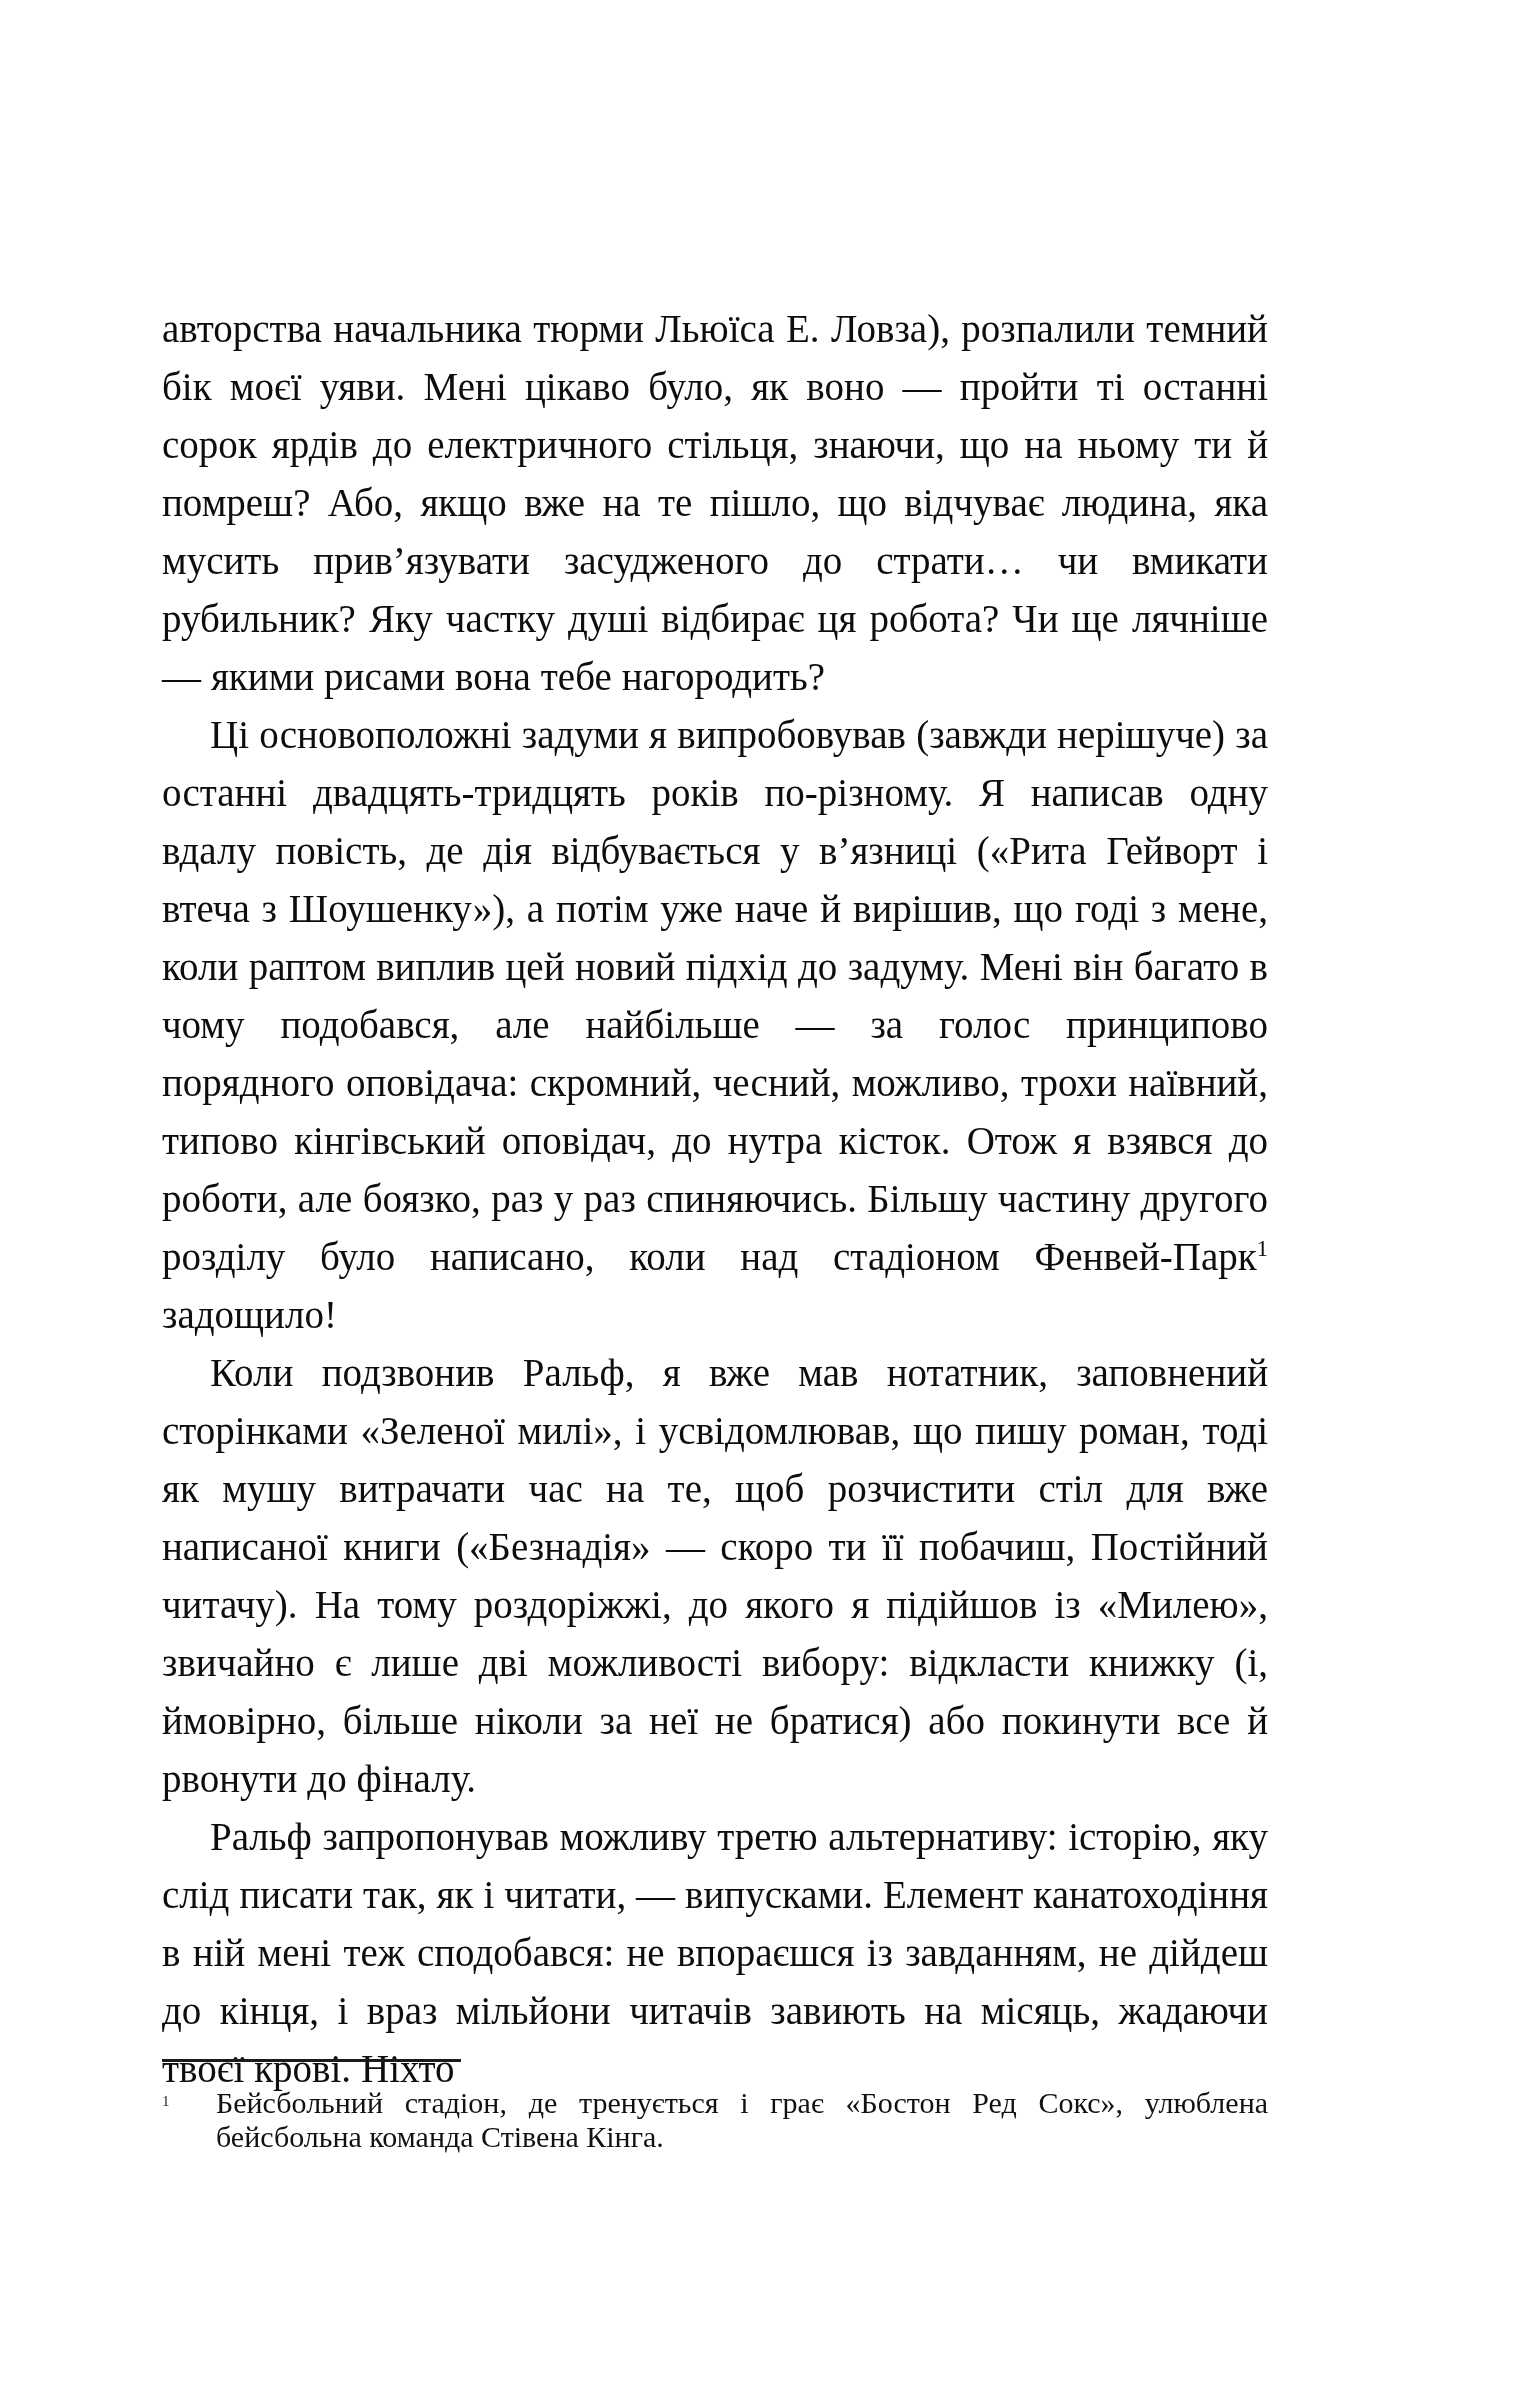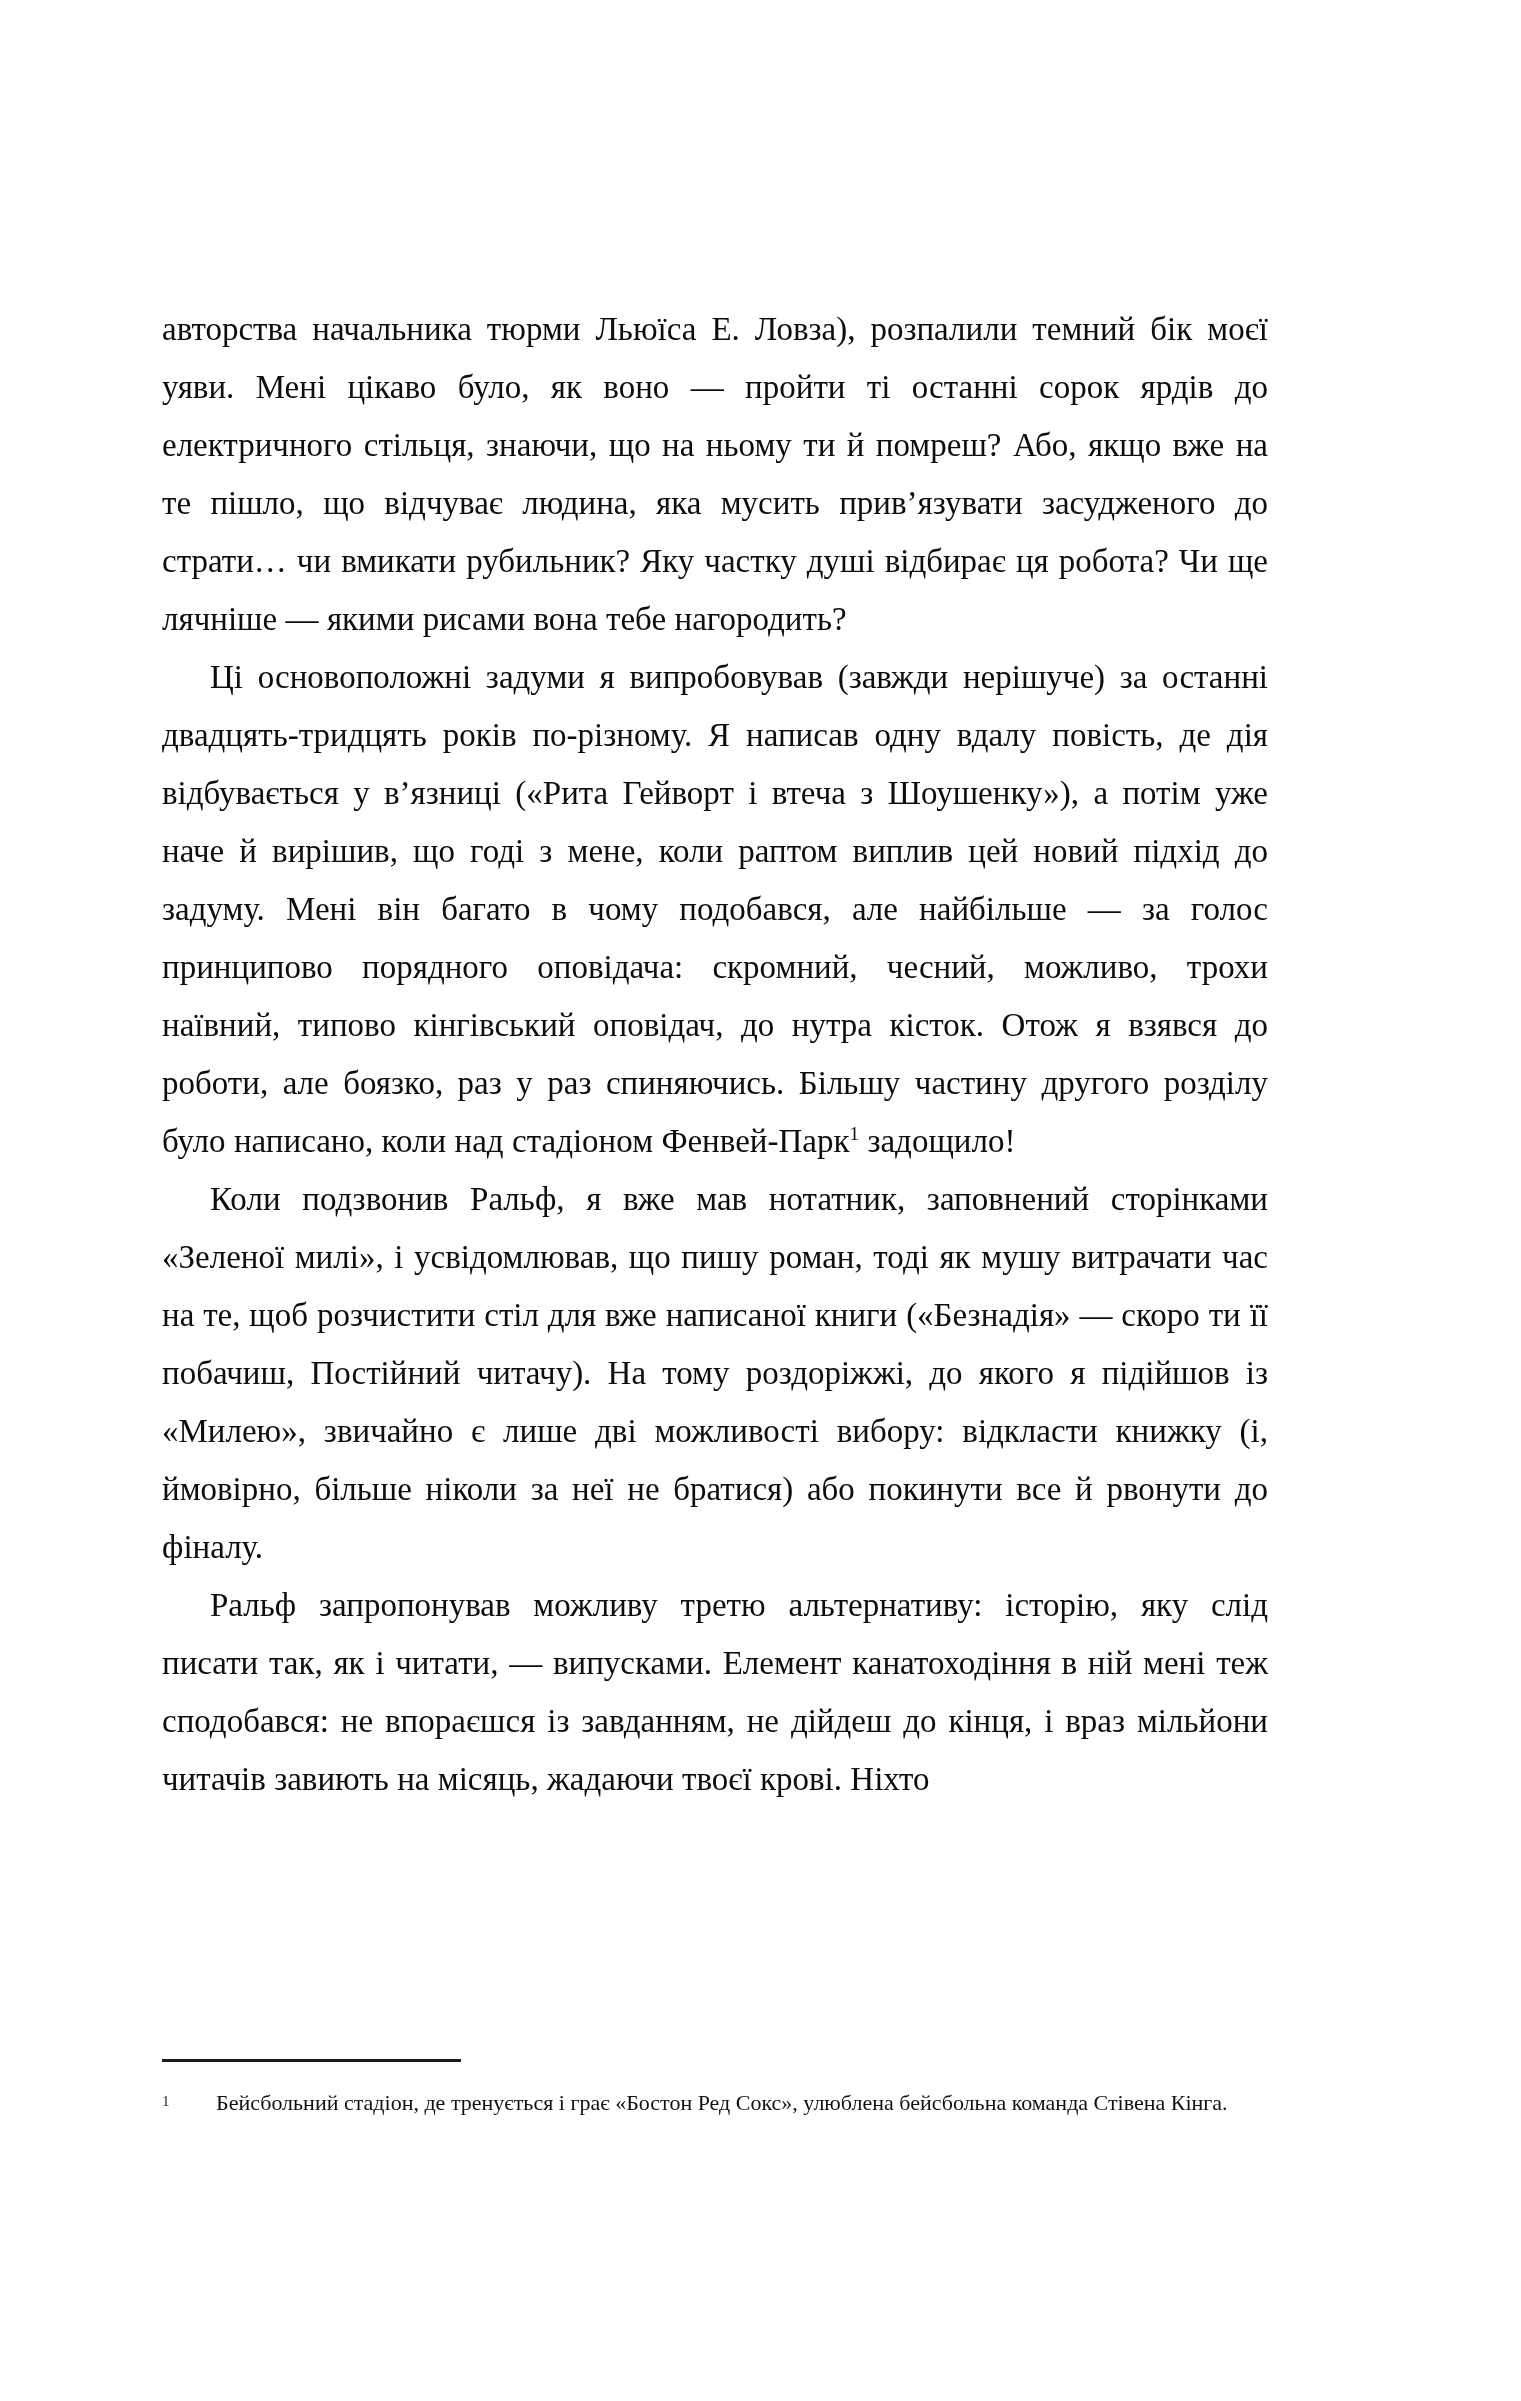--- a/index.html
+++ b/index.html
@@ -48,21 +48,21 @@
 
   
   .textblock {
     position: absolute;
     left: 162px;
     top: 300px;
     width: 1106px;
   }
   .para {
     font-family: "Liberation Serif", "DejaVu Serif", serif;
-    font-size: 33px;
+    font-size: 39px;
     line-height: 58px;
     color: #0d0d0d;
     text-align: justify;
     text-align-last: left;
     margin: 0;
     -webkit-hyphens: manual;
     hyphens: manual;
     word-spacing: 0.004em;
   }
   .para.indent {
@@ -95,21 +95,21 @@
     font-family: "Liberation Serif", "DejaVu Serif", serif;
     font-size: 15px;
     color: #2a2a2a;
     width: 54px;
     flex: 0 0 54px;
     line-height: 27px;
     padding-top: 1.6px;
   }
   .footnote-text {
     font-family: "Liberation Serif", "DejaVu Serif", serif;
-    font-size: 22px;
+    font-size: 30px;
     line-height: 34px;
     color: #111111;
     text-align: justify;
     text-align-last: left;
     margin: 0;
     flex: 1 1 auto;
   }
 </style>
 </head>
 <body>

